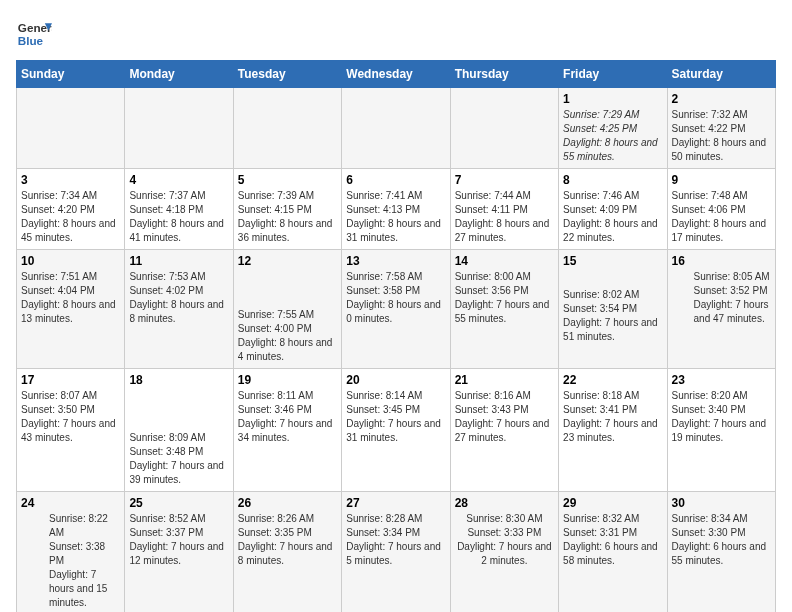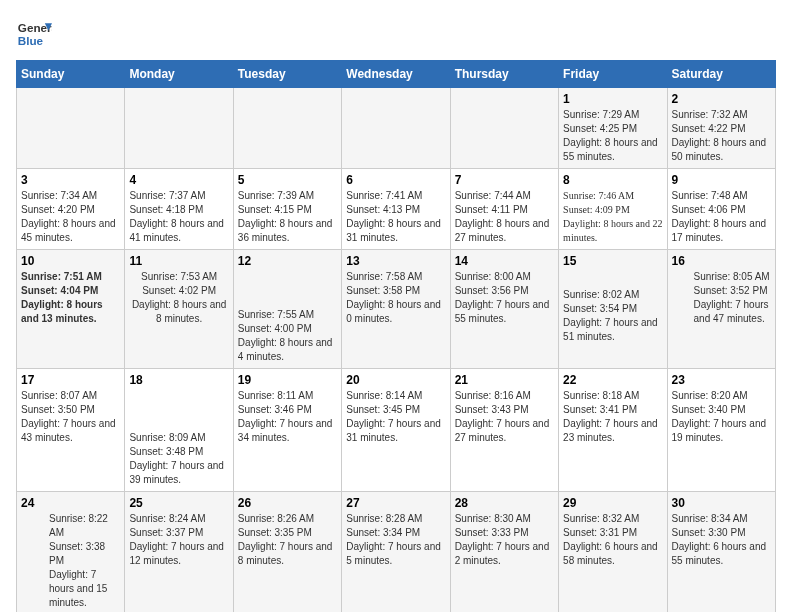--- a/index.html
+++ b/index.html
@@ -111,21 +111,21 @@
   </thead>
   <tbody id="calendar-body">
   <tr>
         <td class="empty-cell"></td>
         <td class="empty-cell"></td>
         <td class="empty-cell"></td>
         <td class="empty-cell"></td>
         <td class="empty-cell"></td>
         <td>
           <span class="day-number">1</span>
-          <div class="day-info" style="white-space: pre-line;">Sunrise: 7:29 AM
+          <div class="day-info" style="white-space: pre-line; font-style: italic;">Sunrise: 7:29 AM
 Sunset: 4:25 PM
 Daylight: 8 hours and 55 minutes.</div>
         </td>
         <td>
           <span class="day-number">2</span>
           <div class="day-info" style="white-space: pre-line;">Sunrise: 7:32 AM
 Sunset: 4:22 PM
 Daylight: 8 hours and 50 minutes.</div>
         </td>
       </tr>
@@ -155,41 +155,41 @@
 Daylight: 8 hours and 31 minutes.</div>
         </td>
         <td>
           <span class="day-number">7</span>
           <div class="day-info" style="white-space: pre-line;">Sunrise: 7:44 AM
 Sunset: 4:11 PM
 Daylight: 8 hours and 27 minutes.</div>
         </td>
         <td>
           <span class="day-number">8</span>
-          <div class="day-info" style="white-space: pre-line; font-family: Liberation Serif, serif;">Sunrise: 7:46 AM
+          <div class="day-info" style="white-space: pre-line;">Sunrise: 7:46 AM
 Sunset: 4:09 PM
 Daylight: 8 hours and 22 minutes.</div>
         </td>
         <td>
           <span class="day-number">9</span>
           <div class="day-info" style="white-space: pre-line;">Sunrise: 7:48 AM
 Sunset: 4:06 PM
 Daylight: 8 hours and 17 minutes.</div>
         </td>
       </tr>
       <tr>
         <td>
           <span class="day-number">10</span>
-          <div class="day-info" style="white-space: pre-line; font-weight: bold;">Sunrise: 7:51 AM
+          <div class="day-info" style="white-space: pre-line;">Sunrise: 7:51 AM
 Sunset: 4:04 PM
 Daylight: 8 hours and 13 minutes.</div>
         </td>
         <td>
           <span class="day-number">11</span>
-          <div class="day-info" style="white-space: pre-line; text-align: center;">Sunrise: 7:53 AM
+          <div class="day-info" style="white-space: pre-line;">Sunrise: 7:53 AM
 Sunset: 4:02 PM
 Daylight: 8 hours and 8 minutes.</div>
         </td>
         <td>
           <span class="day-number">12</span>
           <div class="day-info" style="white-space: pre-line; margin-top: 40px;">Sunrise: 7:55 AM
 Sunset: 4:00 PM
 Daylight: 8 hours and 4 minutes.</div>
         </td>
         <td>
@@ -263,39 +263,39 @@
       </tr>
       <tr>
         <td>
           <span class="day-number">24</span>
           <div class="day-info" style="white-space: pre-line; margin-left: 28px;">Sunrise: 8:22 AM
 Sunset: 3:38 PM
 Daylight: 7 hours and 15 minutes.</div>
         </td>
         <td>
           <span class="day-number">25</span>
-          <div class="day-info" style="white-space: pre-line;">Sunrise: 8:24 AM
+          <div class="day-info" style="white-space: pre-line;">Sunrise: 8:52 AM
 Sunset: 3:37 PM
 Daylight: 7 hours and 12 minutes.</div>
         </td>
         <td>
           <span class="day-number">26</span>
           <div class="day-info" style="white-space: pre-line;">Sunrise: 8:26 AM
 Sunset: 3:35 PM
 Daylight: 7 hours and 8 minutes.</div>
         </td>
         <td>
           <span class="day-number">27</span>
           <div class="day-info" style="white-space: pre-line;">Sunrise: 8:28 AM
 Sunset: 3:34 PM
 Daylight: 7 hours and 5 minutes.</div>
         </td>
         <td>
           <span class="day-number">28</span>
-          <div class="day-info" style="white-space: pre-line;">Sunrise: 8:30 AM
+          <div class="day-info" style="white-space: pre-line; text-align: center;">Sunrise: 8:30 AM
 Sunset: 3:33 PM
 Daylight: 7 hours and 2 minutes.</div>
         </td>
         <td>
           <span class="day-number">29</span>
           <div class="day-info" style="white-space: pre-line;">Sunrise: 8:32 AM
 Sunset: 3:31 PM
 Daylight: 6 hours and 58 minutes.</div>
         </td>
         <td>

